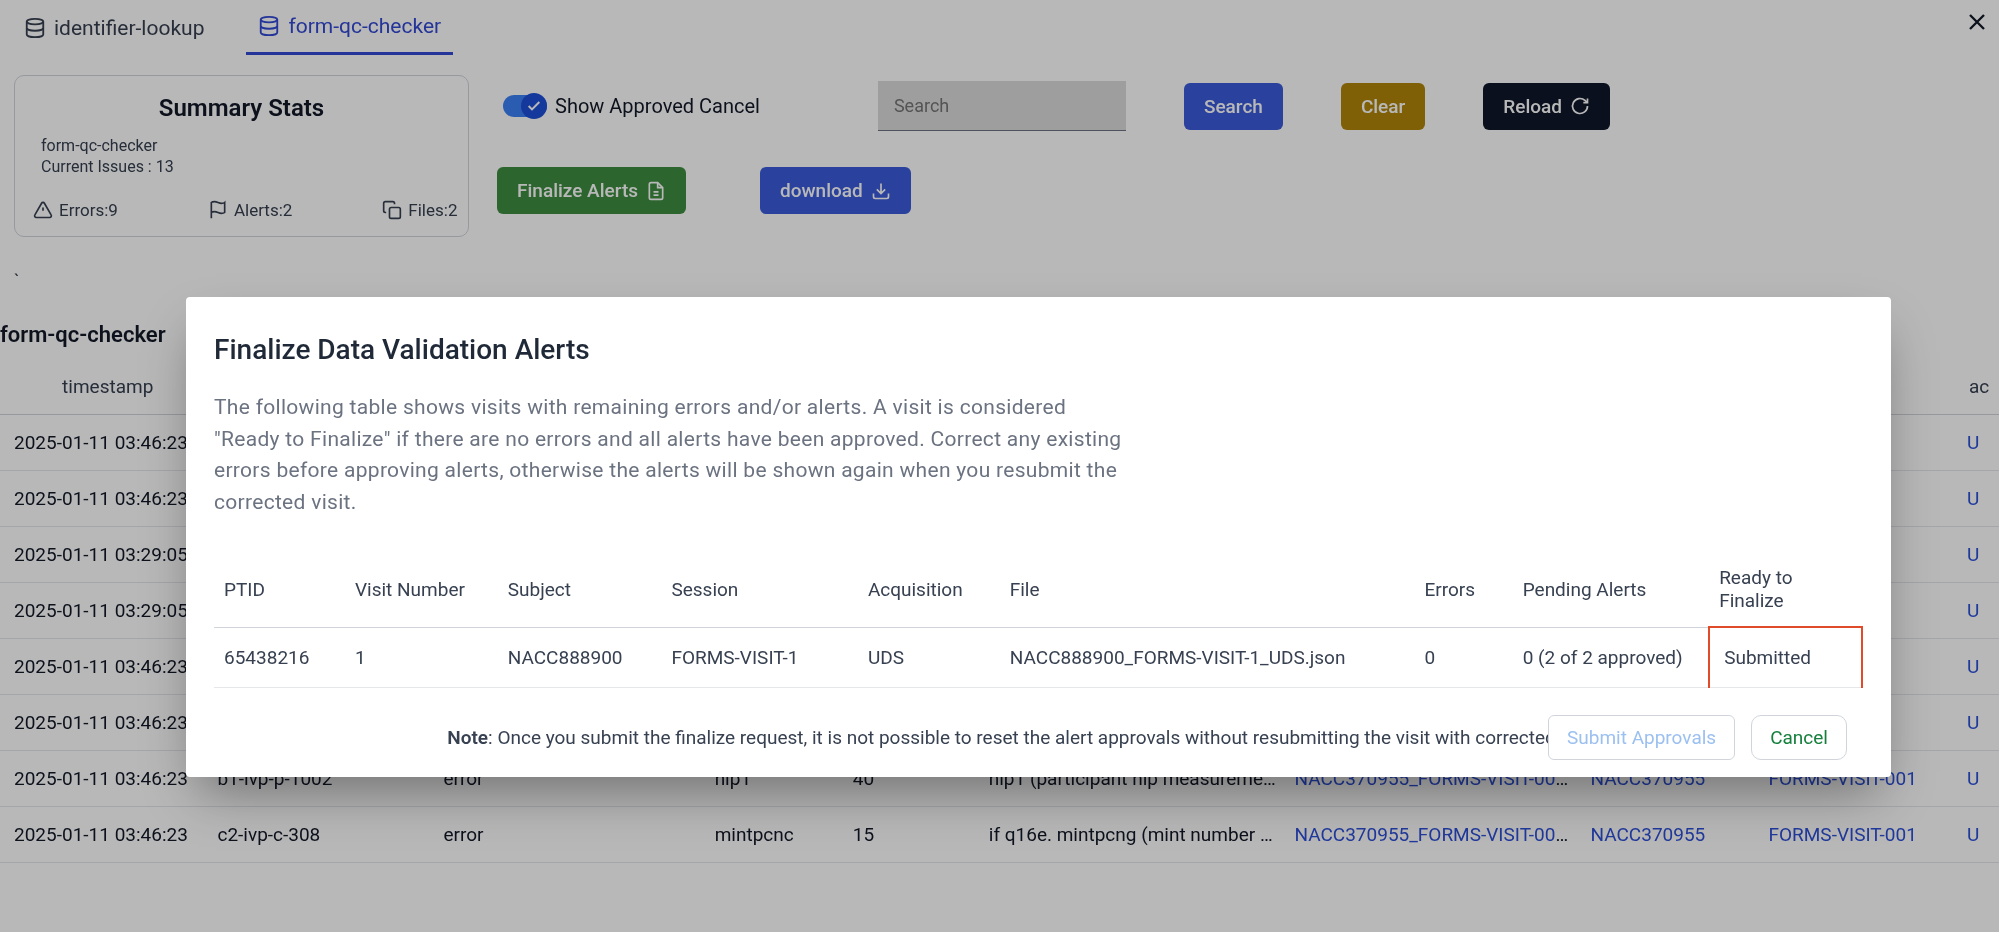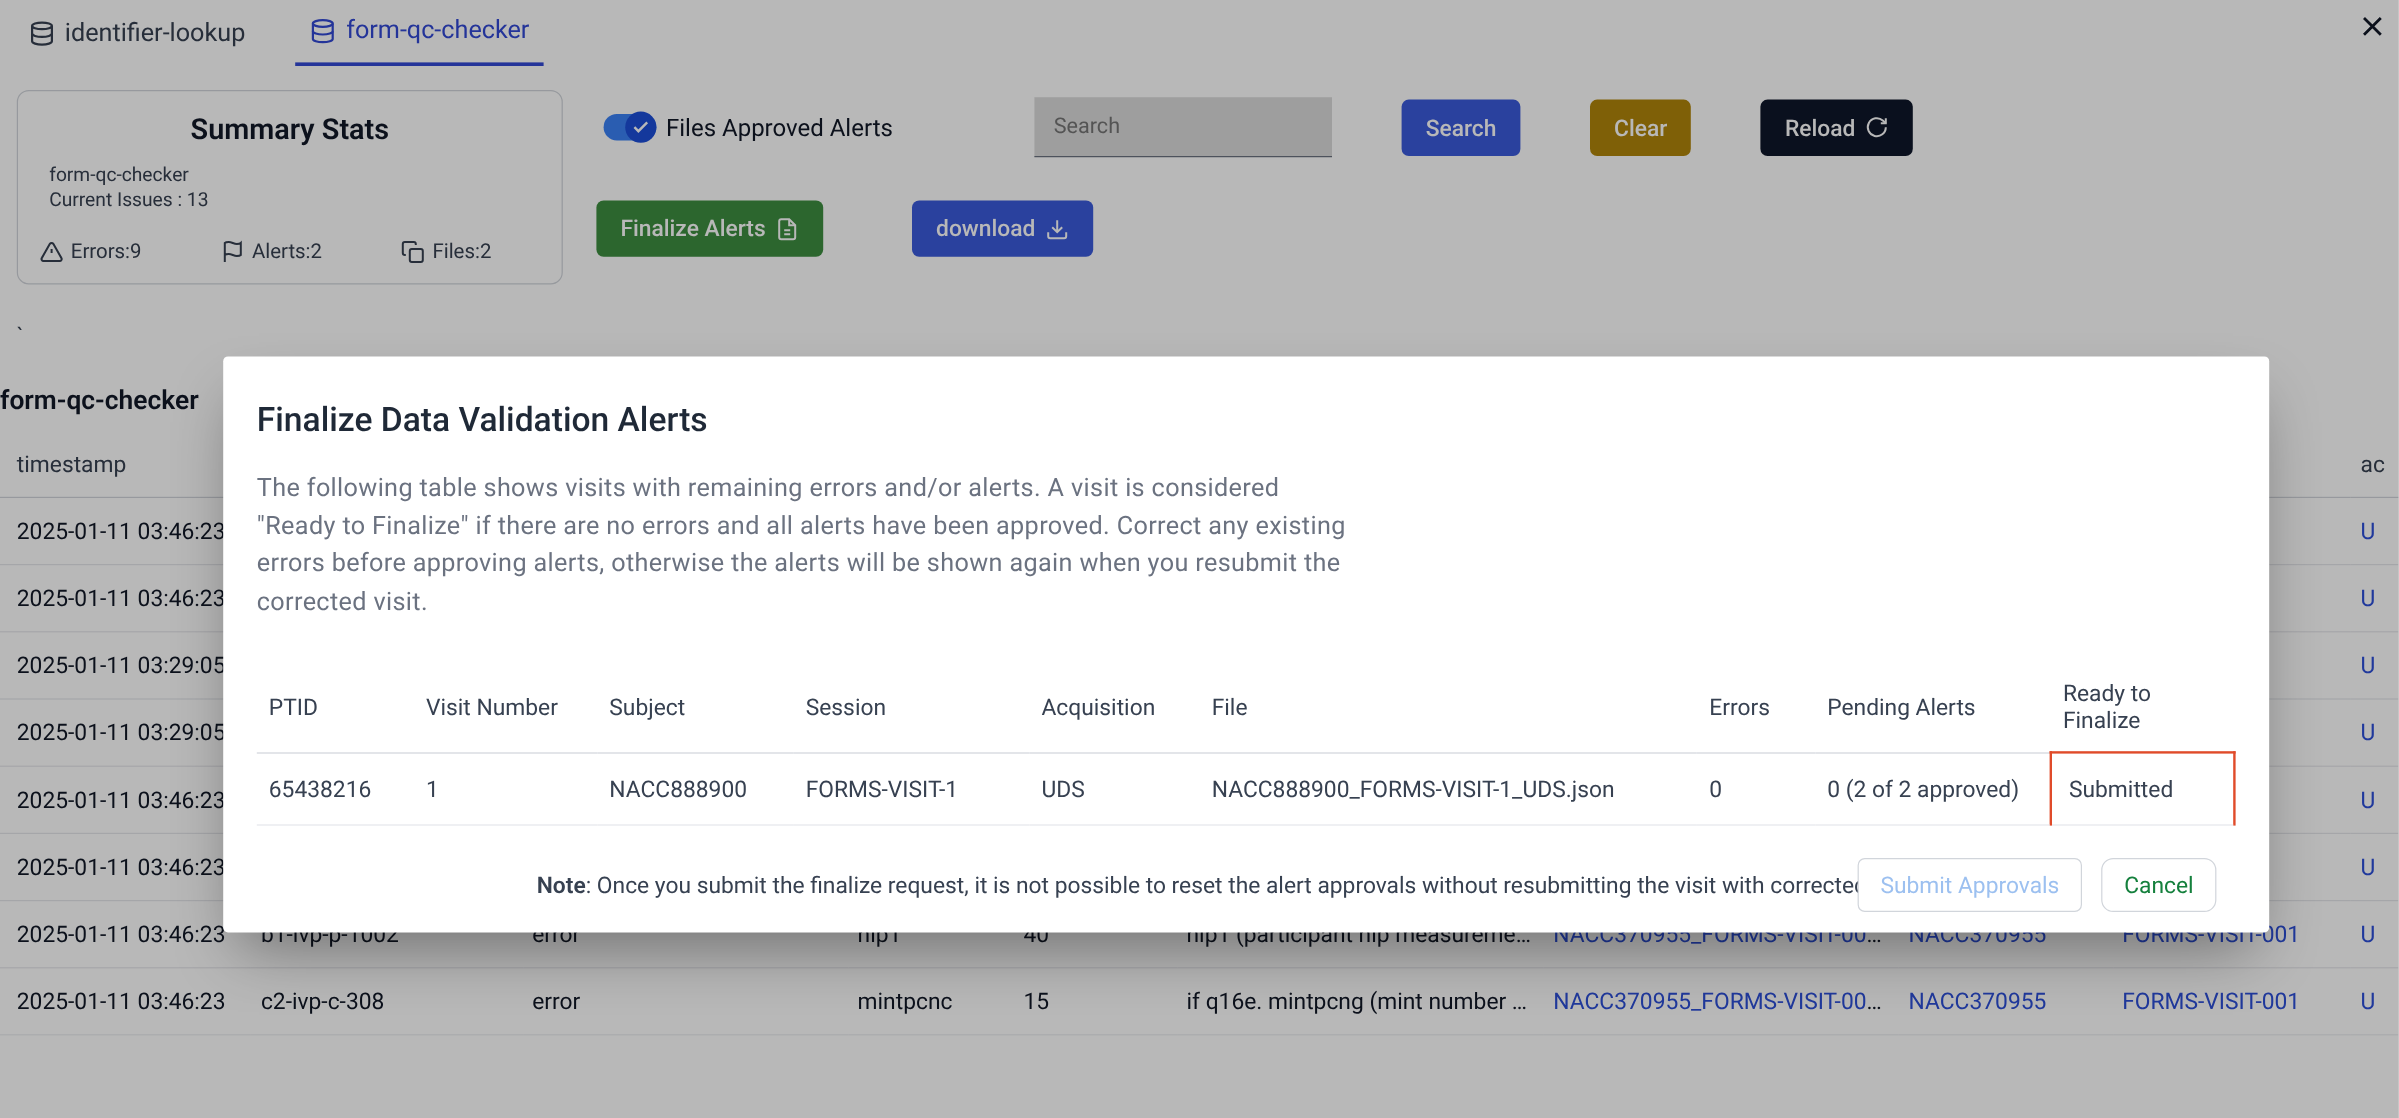--- a/index.html
+++ b/index.html
@@ -16,21 +16,21 @@
 .tab:not(.active) svg { stroke:#374151; }
 
 .close-x { position:absolute; top:8px; right:8px; }
 .close-x svg { width:28px; height:28px; stroke:#111827; }
 
 .main-row { display:flex; gap: 28px; padding: 20px 14px 8px; align-items:flex-start; }
 .stats-card { border:1px solid #d1d5db; border-radius:10px; padding: 18px 18px 16px; width: 455px; }
 .stats-title { font-size:24px; font-weight:600; margin-bottom:14px;text-align:center; }
 .stats-sub { font-size:16px; color:#374151; margin-left:8px; }
 .stats-sub2 { font-size:16px; color:#374151; margin-left:8px; margin-top:2px; }
-.stat-icons { display:flex; gap: 66px; margin-top: 24px; font-size:17px; color:#374151; align-items:center; }
+.stat-icons { display:flex; gap: 90px; margin-top: 24px; font-size:17px; color:#374151; align-items:center; }
 .stat-icons span { display:inline-flex; align-items:center; gap:6px; }
 .stat-icons svg { width:20px; height:20px; stroke:#374151; fill:none; stroke-width:2; }
 .backtick { position:absolute; left: 14px; top: 270px; font-size:18px; color:#374151; }
 
 .controls { flex:1; padding-top: 6px; }
 .ctrl-row1 { display:flex; align-items:center; gap: 58px; margin-bottom: 36px; }
 .toggle-wrap { display:flex; align-items:center; gap:8px; font-size:20px; margin-left:6px; }
 .toggle-track { width:44px; height:22px; background:#3b82f6; border-radius:12px; position:relative; }
 .toggle-knob { position:absolute; right:0px; top:-2px; width:26px; height:26px; background:#1d4ed8; border-radius:50%; display:flex; align-items:center; justify-content:center; }
 .toggle-knob svg { width:16px; height:16px; stroke:#fff; fill:none; stroke-width:3; }
@@ -38,21 +38,21 @@
 .btn { border:none; border-radius:6px; color:#fff; padding: 12px 20px; font-size:19px; font-weight:500; cursor:pointer; display:inline-flex; align-items:center; gap:8px; }
 .btn-blue { background:#3b5bdb; }
 .btn-olive { background:#b1850a; }
 .btn-gray { background:#0f172a; }
 .btn-green { background:#3e8e41; }
 .btn svg { width:20px; height:20px; stroke:#fff; fill:none; stroke-width:2; }
 .ctrl-row2 { display:flex; align-items:center; gap: 74px; }
 
 .table-title { font-size:22px; font-weight:600; padding: 32px 0 12px 0; }
 .data-table { width:100%; border-collapse:collapse; font-size:19px; }
-.data-table th { text-align:left; padding: 16px 8px; font-weight:400; color:#374151; border-bottom:1px solid #d1d5db; }
+.data-table th { text-align:center; padding: 16px 8px; font-weight:400; color:#374151; border-bottom:1px solid #d1d5db; }
 .data-table td { padding: 16px 8px; border-bottom:1px solid #e5e7eb; white-space:nowrap; overflow:hidden; text-overflow:ellipsis; max-width:200px; }
 .link { color:#2d4fd8; }
 
 
 .modal { position:absolute; top:260px; left:186px; width:1705px; background:#fff; border-radius:4px; box-shadow: 0 25px 50px -12px rgba(0,0,0,0.4); padding: 36px 28px 28px; margin-top: 37px; }
 .modal h2 { font-size:28px; font-weight:500; color:#1f2937; margin-bottom: 26px; }
 .modal p.desc { font-size:21px; line-height:1.5; color:#6b7280; letter-spacing:0.3px; max-width: 920px; margin-bottom: 34px; }
 .mod-table { width:100%; border-collapse:collapse; font-size:19px; }
 .mod-table th { text-align:left; font-weight:400; color:#374151; padding: 14px 10px; border-bottom:1px solid #d1d5db; }
 .mod-table td { padding: 16px 10px; border-bottom:1px solid #e5e7eb; color:#374151; vertical-align:middle; }
@@ -150,21 +150,21 @@
     <div class="controls">
       <div class="ctrl-row1">
         <div class="toggle-wrap">
           <div class="toggle-track">
             <div class="toggle-knob">
               <svg viewBox="0 0 24 24">
                   <path d="M20 6L9 17l-5-5"></path>
                 </svg>
             </div>
           </div>
-          <span>Files Approved Alerts</span>
+          <span>Show Approved Cancel</span>
         </div>
         <input class="search-input" placeholder="Search" style="">
         <button class="btn btn-blue">
             <span>Search</span>
           </button>
         <button class="btn btn-olive">
             <span>Clear</span>
           </button>
         <button class="btn btn-gray">
           <span>Reload</span>

